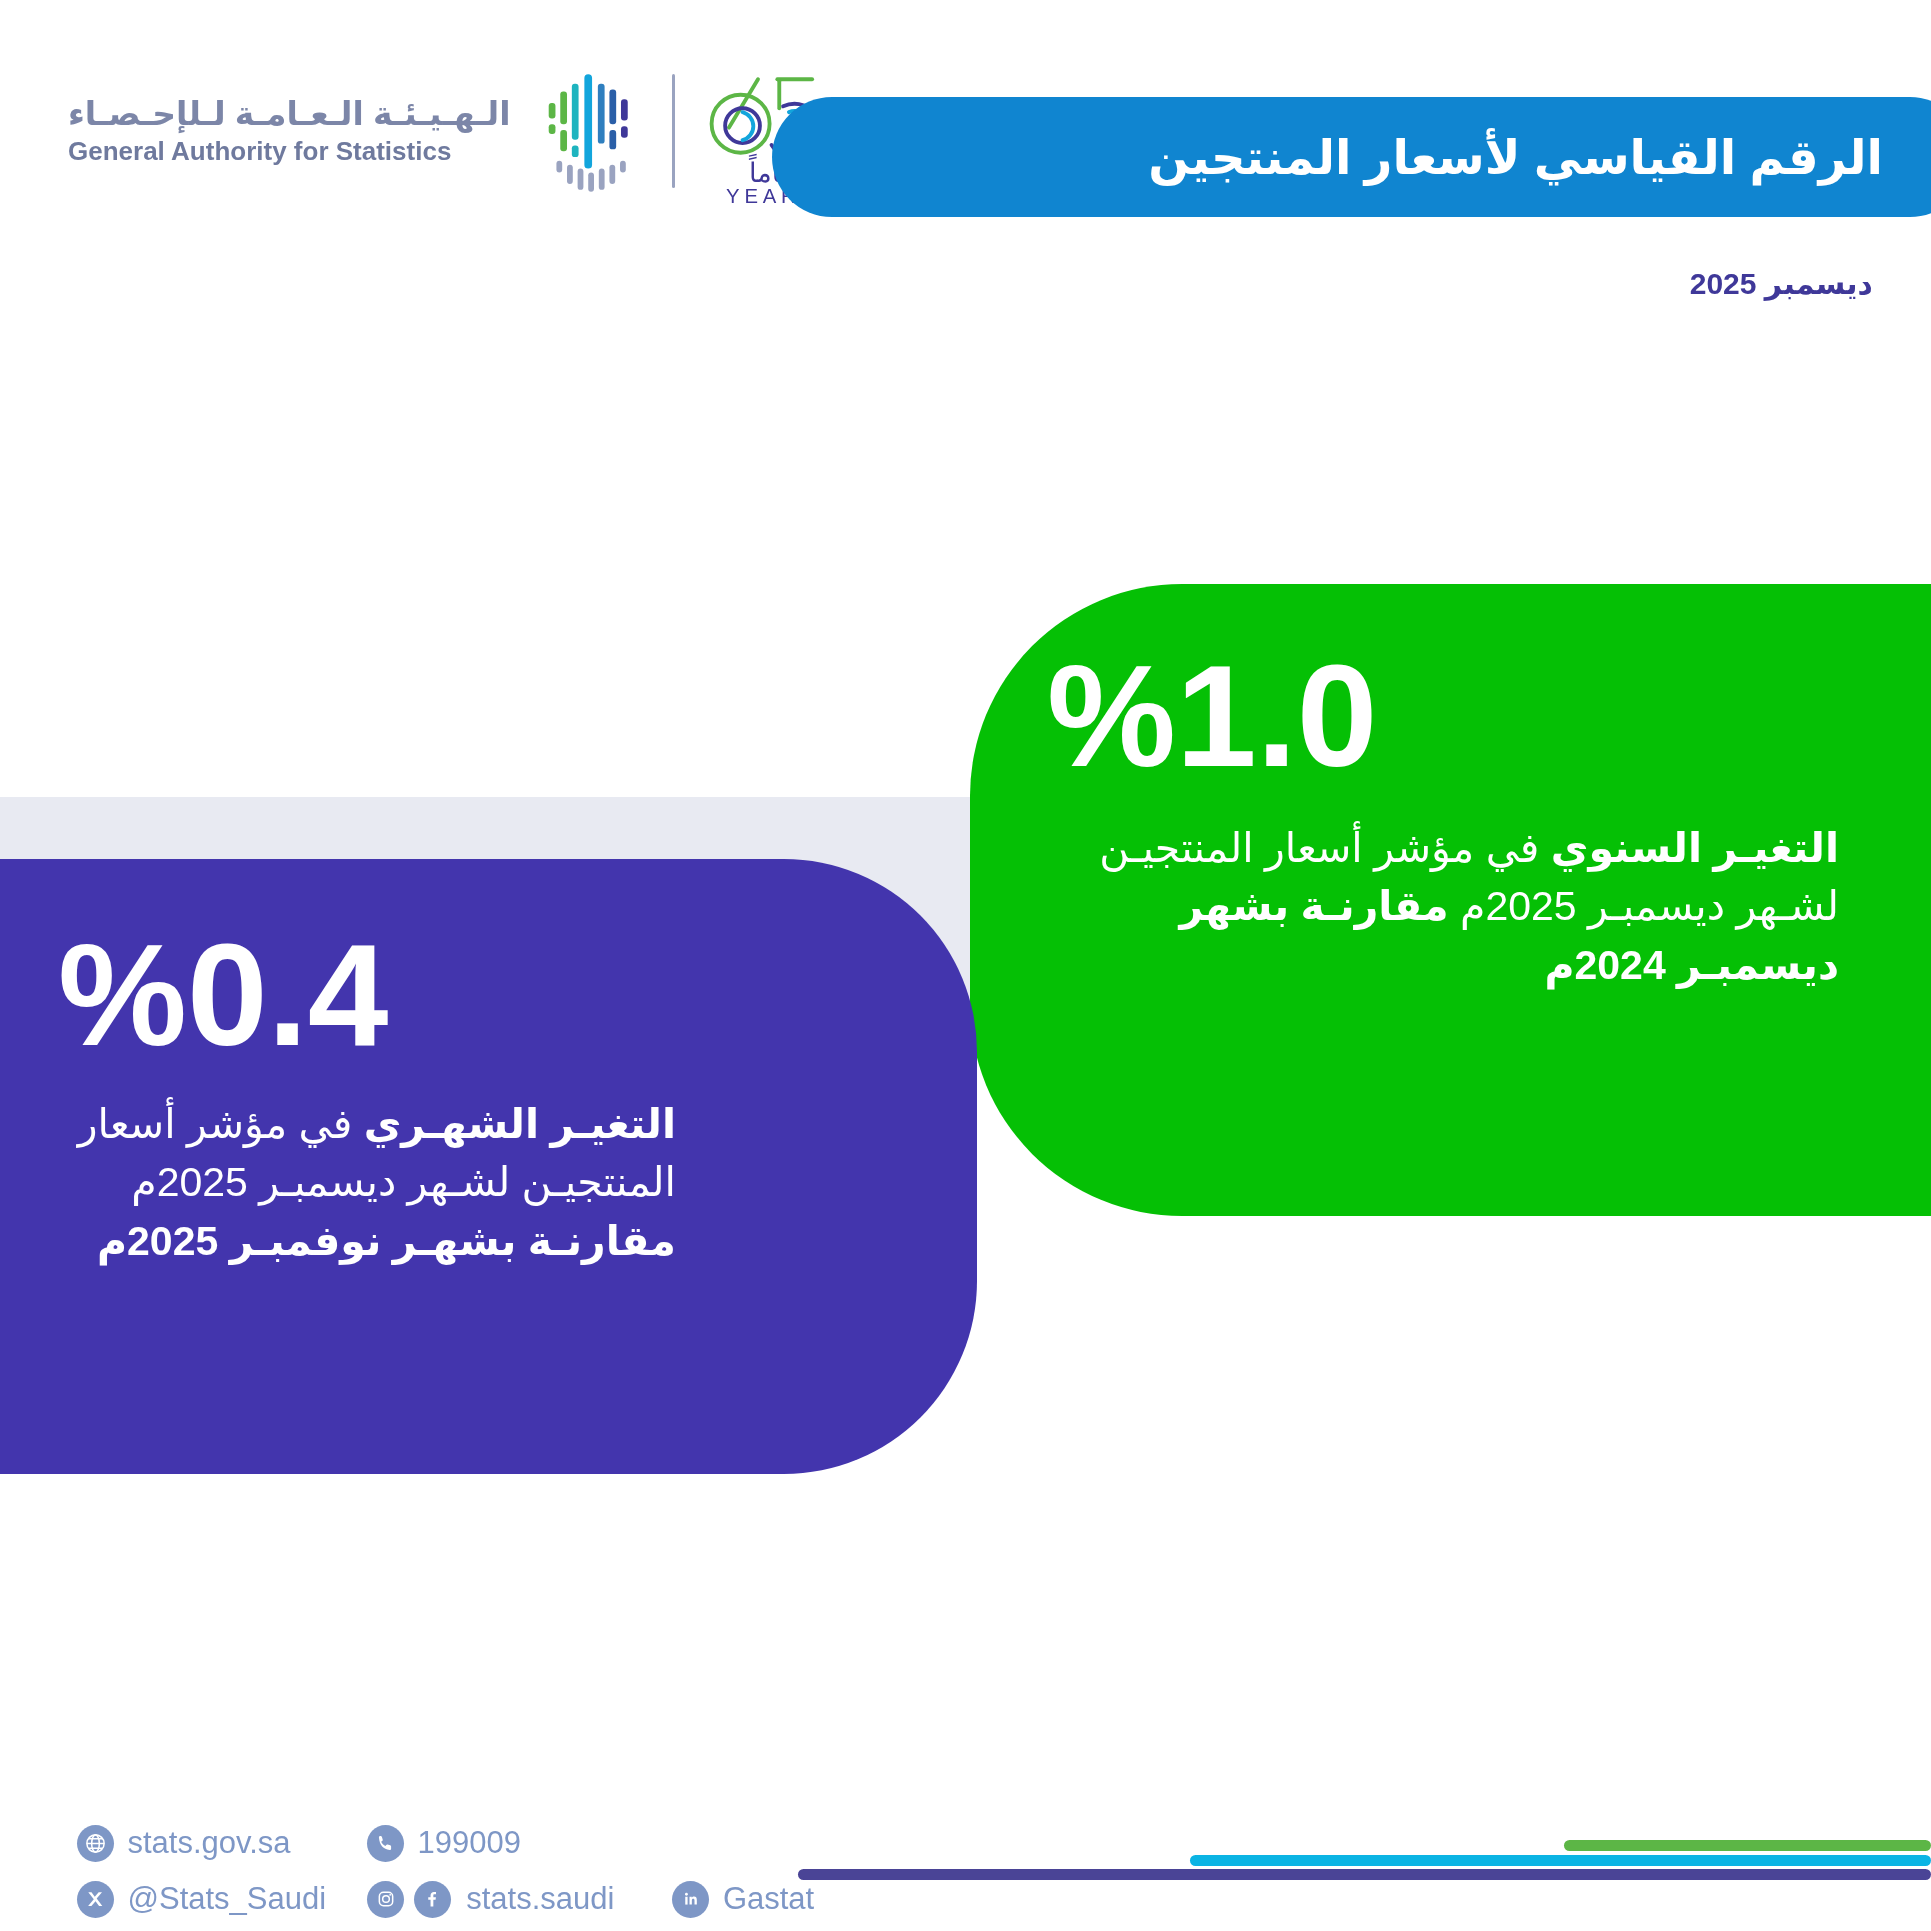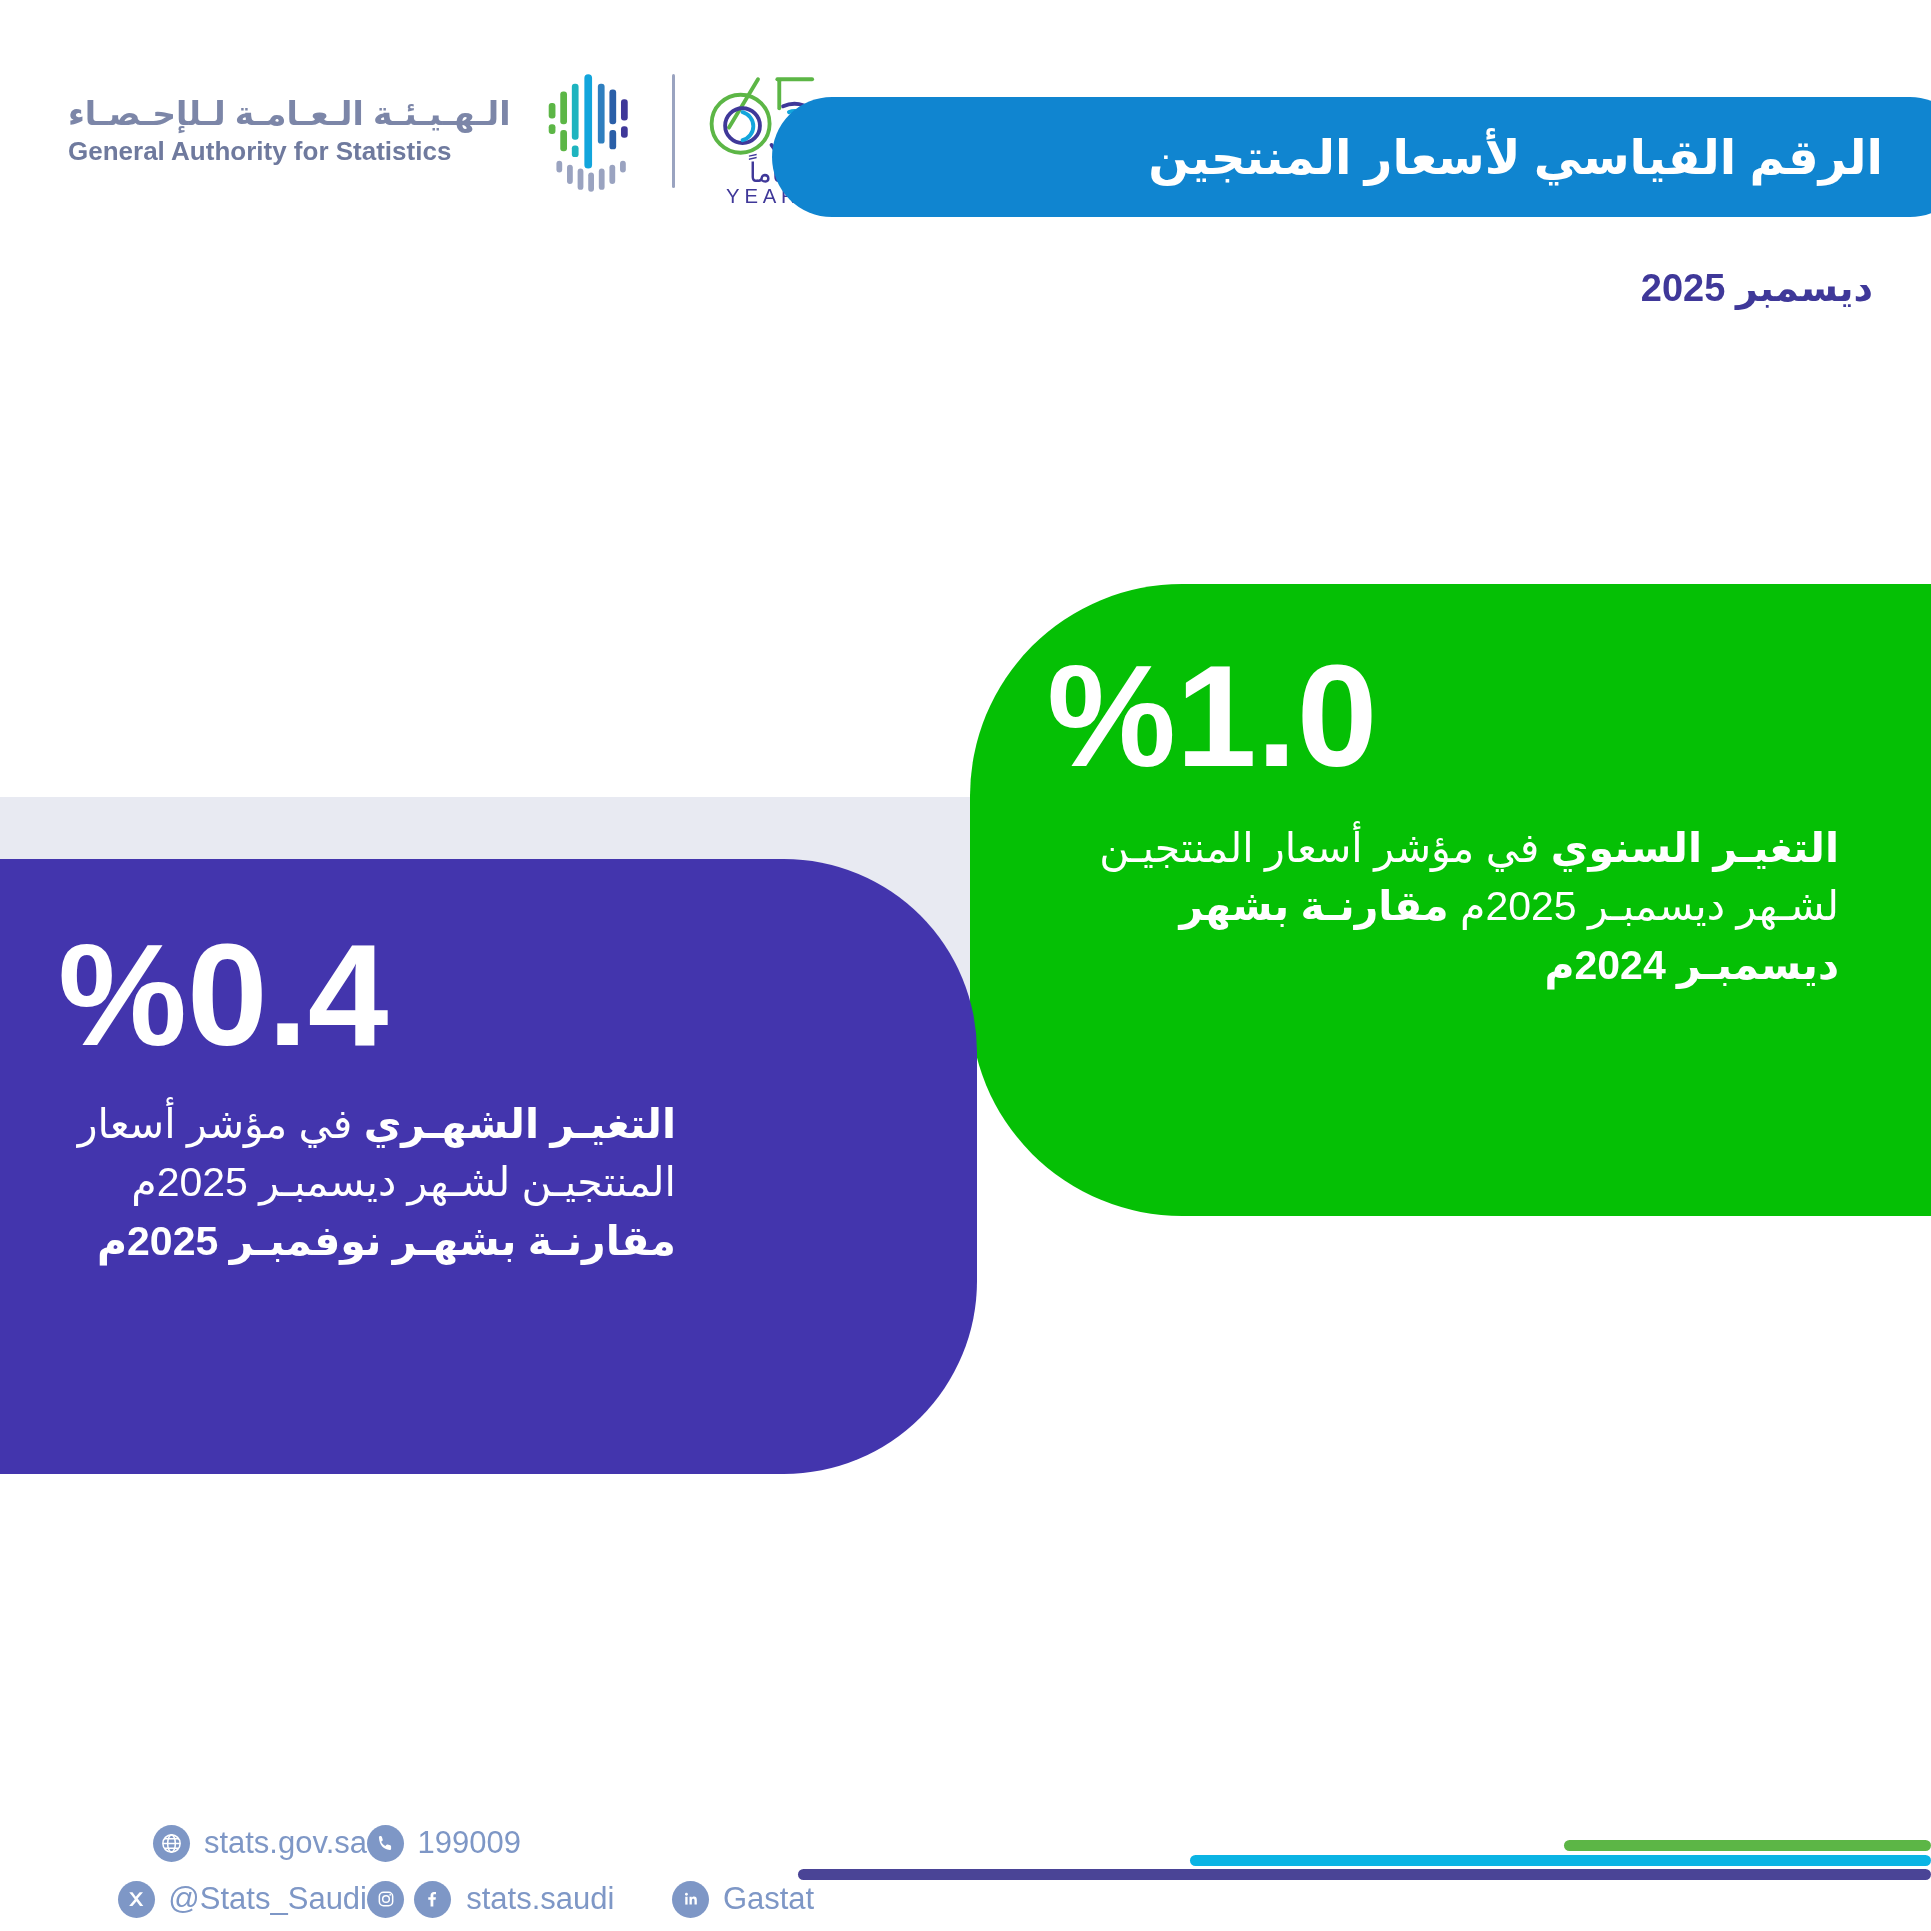--- a/index.html
+++ b/index.html
@@ -25,21 +25,21 @@
   .title-banner{
     position:absolute;left:772px;top:97px;right:-39px;height:120px;
     background:#1085d0;border-radius:60px;
     display:flex;align-items:center;justify-content:flex-start;
     padding-right:87px;box-sizing:border-box;
   }
   .title-banner .t{color:#ffffff;font-size:48px;font-weight:bold;white-space:nowrap;}
 
   .date-line{
     position:absolute;right:58px;top:266px;
-    color:#3f3899;font-size:38px;font-weight:bold;text-align:left;
+    color:#3f3899;font-size:30px;font-weight:bold;text-align:left;
   }
 
   
   .gray-panel{
     position:absolute;left:0;top:797px;width:975px;height:365px;
     background:#e8eaf2;
   }
 
   
   .green-card{
@@ -70,21 +70,21 @@
     color:#fff;font-size:145px;font-weight:bold;line-height:1.05;
     direction:ltr;unicode-bidi:bidi-override;margin-bottom:24px;margin-right:39px;
   }
   .purple-card .desc{
     color:#fff;font-size:41px;line-height:1.42;text-align:right;max-width:618px;
   }
 
   
   .footer{position:absolute;left:77px;top:1815px;direction:ltr;}
   .f-row{display:flex;align-items:center;height:56px;}
-  .f-item{display:flex;align-items:center;gap:13.5px;justify-content:flex-end;}
+  .f-item{display:flex;align-items:center;gap:13.5px;}
   .f-ico{
     width:37px;height:37px;border-radius:50%;
     background:#7e97c6;color:#fff;
     display:flex;align-items:center;justify-content:center;
     font-size:21px;font-weight:bold;flex:none;
   }
   .f-ico svg{display:block;}
   .f-txt{color:#7e97c6;font-size:31px;white-space:nowrap;}
 
   .bar{position:absolute;height:10.6px;border-radius:5.8px;}

